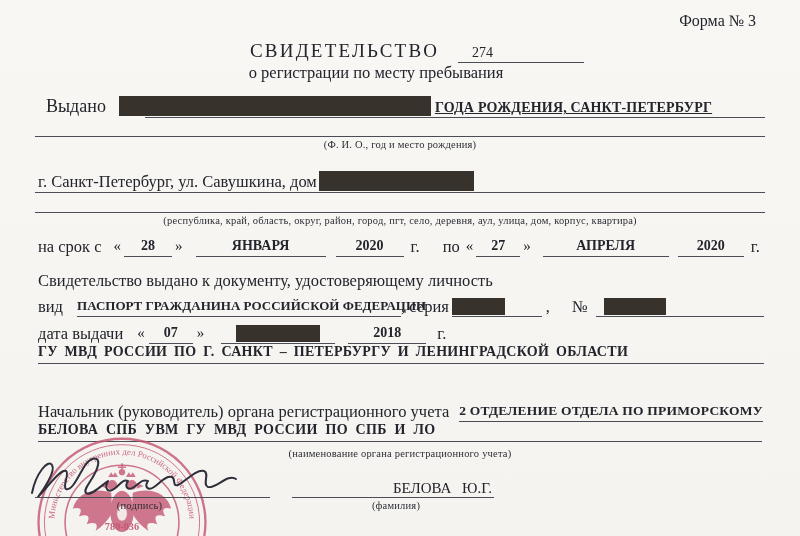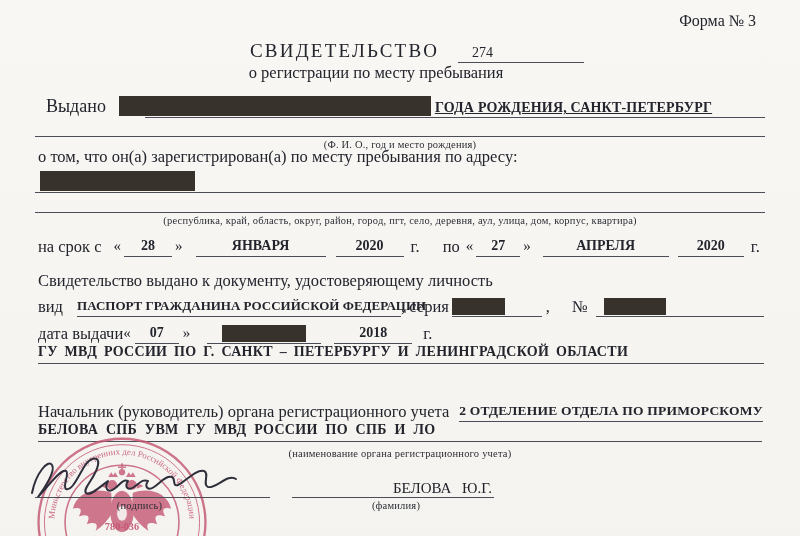--- a/index.html
+++ b/index.html
@@ -75,23 +75,23 @@
 
   <div class="frow" id="issued-row">
     <span id="issued-label">Выдано</span>
     <span class="bar" id="bar-name"></span>
     <span id="issued-suffix">ГОДА РОЖДЕНИЯ, САНКТ-ПЕТЕРБУРГ</span>
   </div>
   <div class="line" id="issued-underline"></div>
   <div class="line" id="fio-line"></div>
   <div class="cap" id="fio-cap">(Ф. И. О., год и место рождения)</div>
 
-  <div class="abs" id="statement1">о том, что он(а) зарегистрирован(а) по месту пребывания по адресу:</div>
 
   <div class="frow" id="addr-row">
+    <span>г. Санкт-Петербург, ул. Савушкина, дом</span>
     <span class="bar" id="bar-house"></span>
   </div>
   <div class="line" id="addr-line1"></div>
   <div class="line" id="addr-line2"></div>
   <div class="cap" id="addr-cap">(республика, край, область, округ, район, город, пгт, село, деревня, аул, улица, дом, корпус, квартира)</div>
 
   <div class="frow" id="period-row">
     <span style="margin-right:9px">на срок с</span>
     <span class="q">«</span>
     <span class="fcell" style="width:48px">28</span>
@@ -118,21 +118,21 @@
         <span class="bar" id="bar-series"></span>
       </span>
     <span style="margin:0 4px">,</span>
     <span style="margin:0 8px 0 18px">№</span>
     <span class="fcell" id="number-cell">
         <span class="bar" id="bar-number"></span>
       </span>
   </div>
 
   <div class="frow" id="date-row">
-    <span style="margin-right:0">дата выдачи</span>
+    <span style="margin-right:14px">дата выдачи</span>
     <span class="q" style="margin-right:4px">«</span>
     <span class="fcell" style="width:44px">07</span>
     <span class="q" style="margin:0 17px 0 4px">»</span>
     <span class="fcell" id="month-cell">
         <span class="bar" id="bar-month"></span>
       </span>
     <span class="fcell" style="width:78px;margin-left:13px">2018</span>
     <span style="margin-left:11px">г.</span>
   </div>
 

